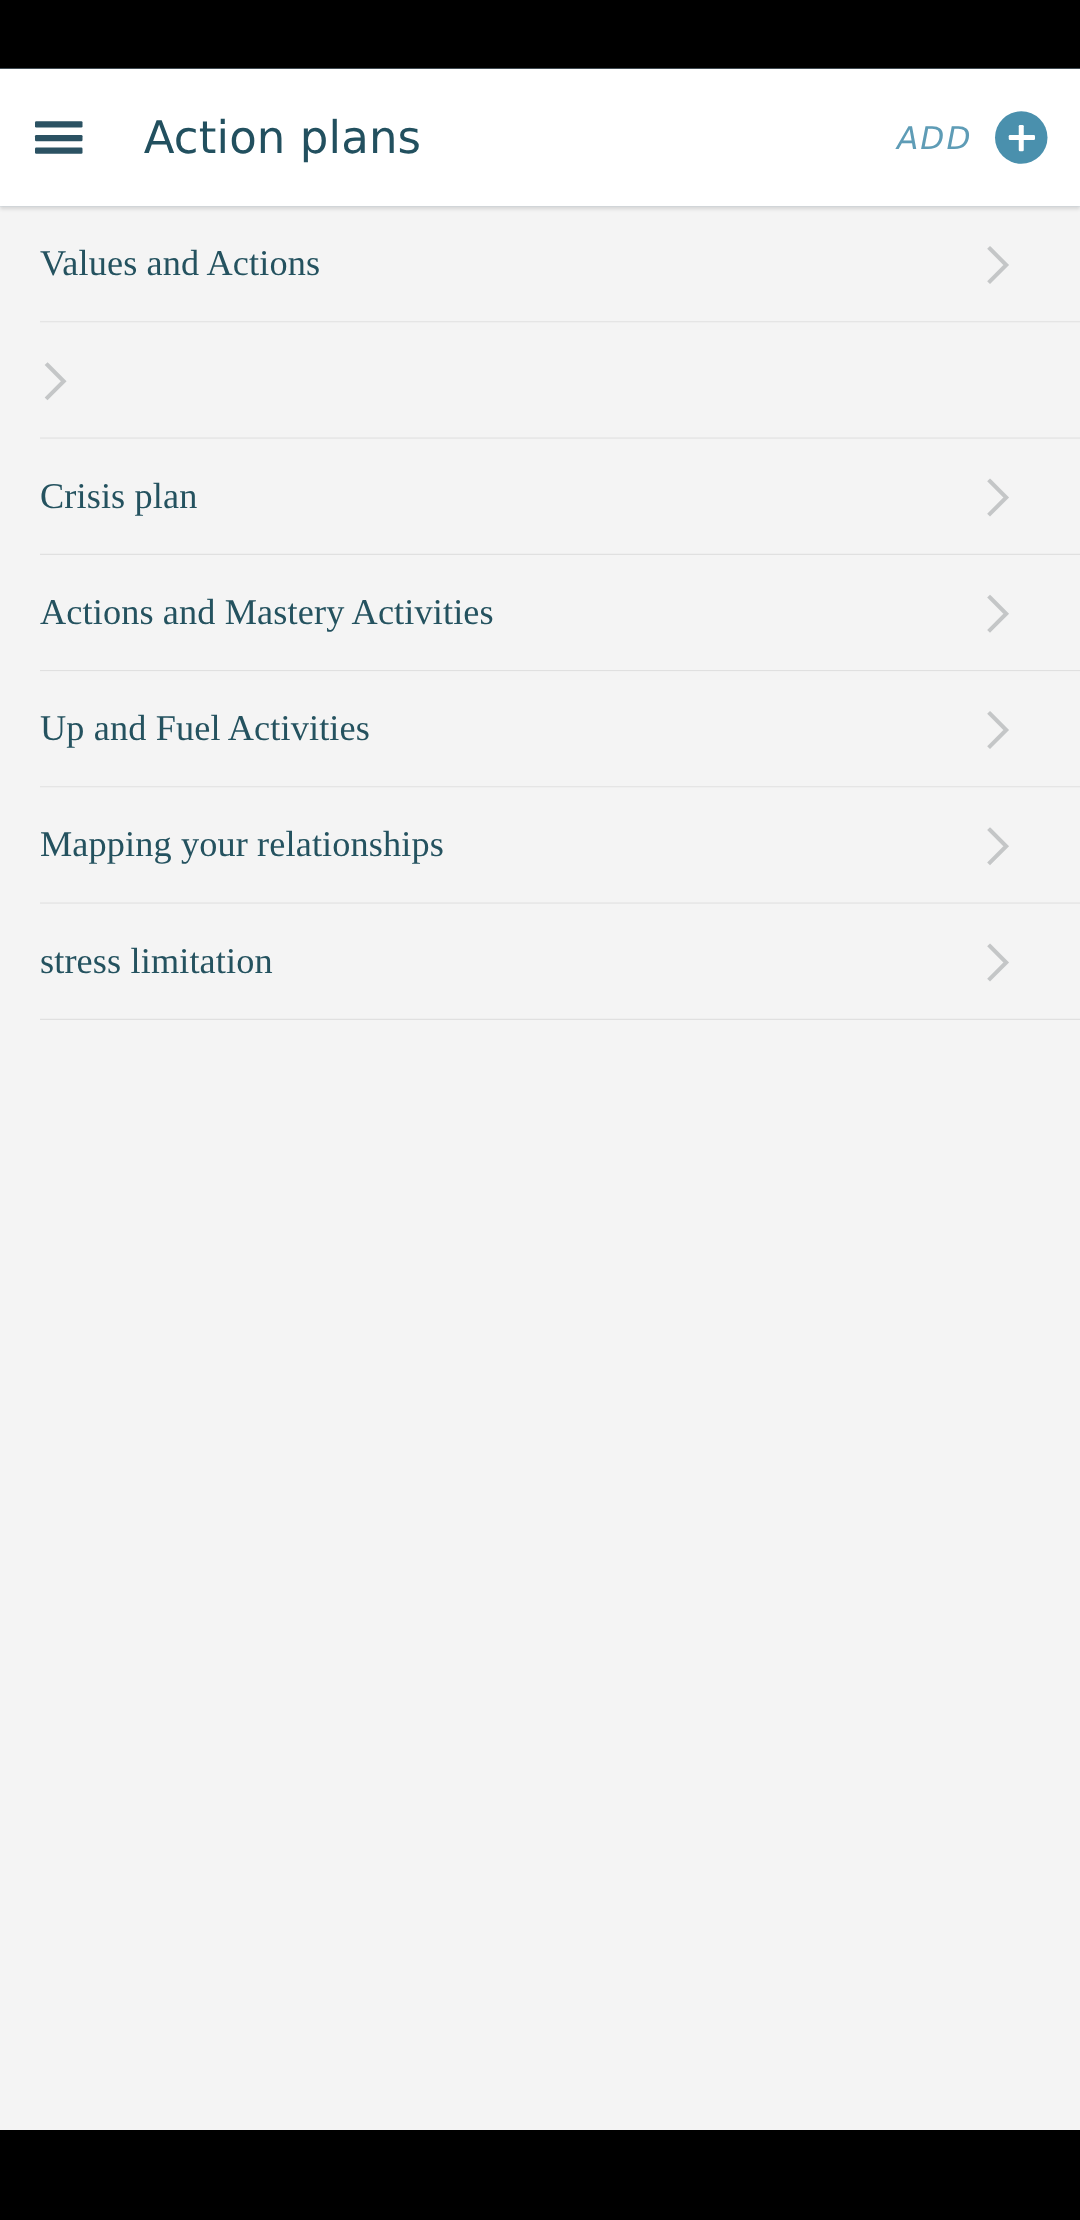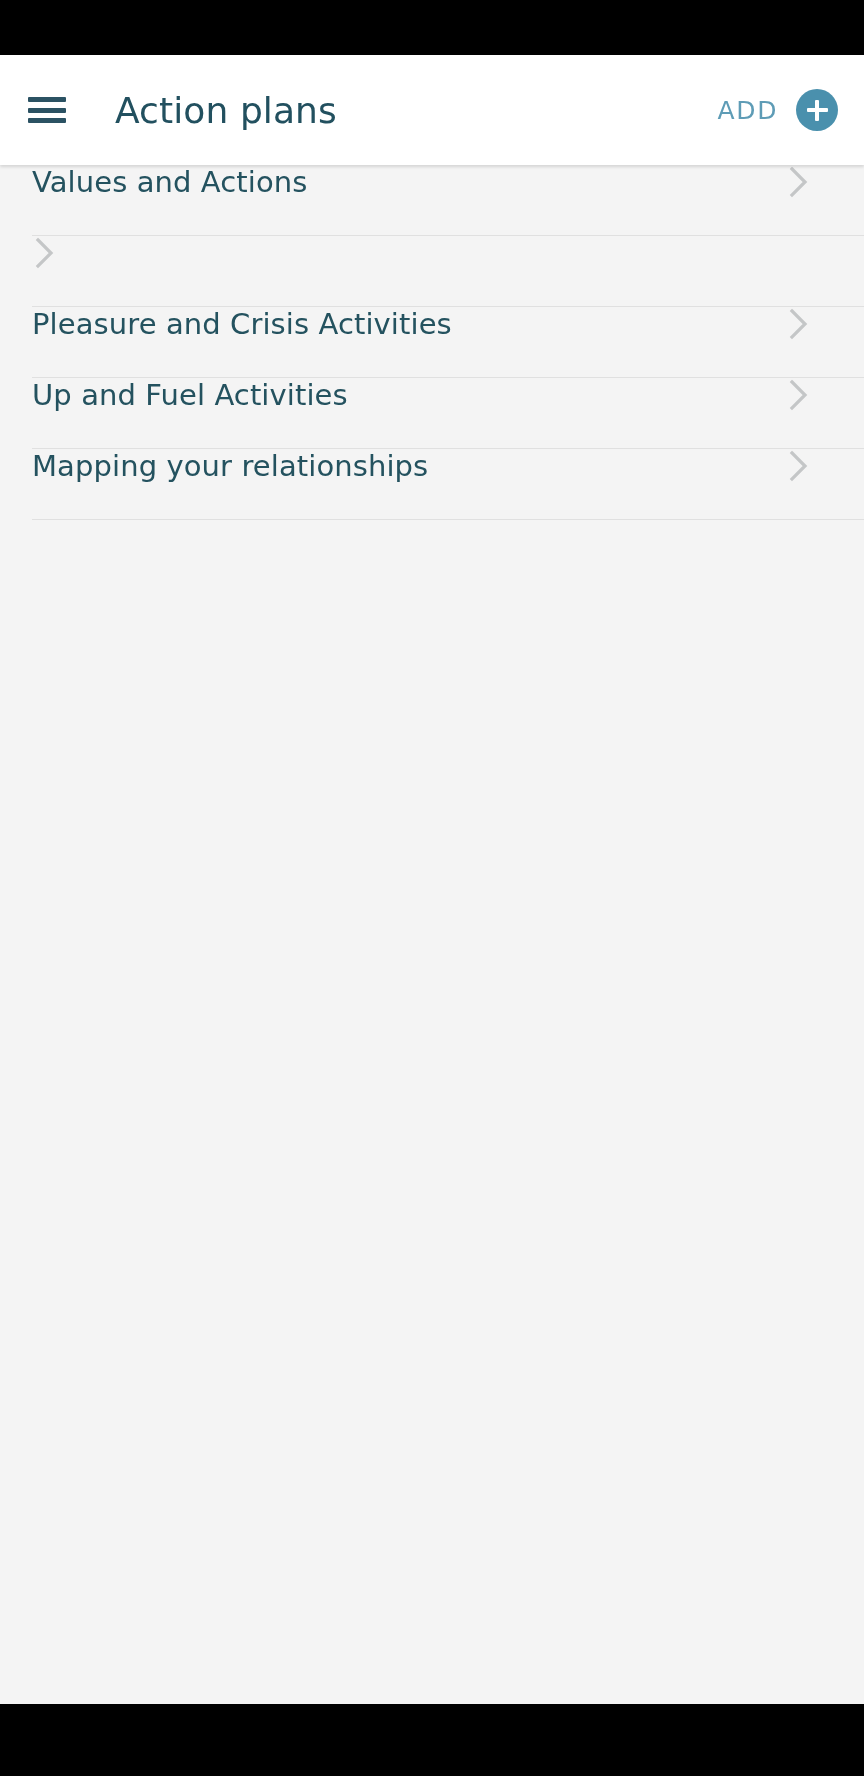--- a/index.html
+++ b/index.html
@@ -88,20 +88,21 @@
     align-items: center;
     gap: 18px;
     cursor: pointer;
     flex: 0 0 auto;
   }
   .add-label {
     font-size: 25px;
     letter-spacing: 1.6px;
     color: #5e9cb6;
     font-weight: 400;
+    font-style: italic;
   }
   .add-fab {
     width: 42px;
     height: 42px;
     border-radius: 50%;
     background: #4a90ad;
     position: relative;
     flex: 0 0 auto;
   }
   .add-fab::before,
@@ -130,26 +131,28 @@
     background: #f4f4f4;
     min-height: 0;
   }
   .list {
     display: flex;
     flex-direction: column;
     padding-top: 0;
   }
   .list-item {
     position: relative;
-    height: 71px;
-    display: flex;
+    height: 93px;
+    display: flex;
+    align-items: center;
     padding: 0 26px 0 32px;
     box-sizing: border-box;
     cursor: pointer;
     background: #f4f4f4;
+    font-family: Liberation Serif, serif;
   }
   .list-item::after {
     content: "";
     position: absolute;
     left: 32px;
     right: 0;
     bottom: 0;
     height: 1px;
     background: #e0e0e0;
   }
@@ -212,23 +215,31 @@
         </div>
 
         <div class="list-item">
           <span class="chevron">
             <svg width="22" height="34" viewBox="0 0 22 34" aria-hidden="true">
                 <polyline points="4,4 17,17 4,30" fill="none" stroke="#c4c6c7" stroke-width="3.2" stroke-linecap="square" stroke-linejoin="miter"></polyline>
               </svg>
           </span>
         </div>
 
-
-        <div class="list-item">
-          <span class="item-label">Pleasure and Crisis Activities</span>
+        <div class="list-item">
+          <span class="item-label">Crisis plan</span>
+          <span class="chevron">
+            <svg width="22" height="34" viewBox="0 0 22 34" aria-hidden="true">
+                <polyline points="4,4 17,17 4,30" fill="none" stroke="#c4c6c7" stroke-width="3.2" stroke-linecap="square" stroke-linejoin="miter"></polyline>
+              </svg>
+          </span>
+        </div>
+
+        <div class="list-item">
+          <span class="item-label">Actions and Mastery Activities</span>
           <span class="chevron">
             <svg width="22" height="34" viewBox="0 0 22 34" aria-hidden="true">
                 <polyline points="4,4 17,17 4,30" fill="none" stroke="#c4c6c7" stroke-width="3.2" stroke-linecap="square" stroke-linejoin="miter"></polyline>
               </svg>
           </span>
         </div>
 
         <div class="list-item">
           <span class="item-label">Up and Fuel Activities</span>
           <span class="chevron">
@@ -240,20 +251,28 @@
 
         <div class="list-item">
           <span class="item-label">Mapping your relationships</span>
           <span class="chevron">
             <svg width="22" height="34" viewBox="0 0 22 34" aria-hidden="true">
                 <polyline points="4,4 17,17 4,30" fill="none" stroke="#c4c6c7" stroke-width="3.2" stroke-linecap="square" stroke-linejoin="miter"></polyline>
               </svg>
           </span>
         </div>
 
+        <div class="list-item">
+          <span class="item-label">stress limitation</span>
+          <span class="chevron">
+            <svg width="22" height="34" viewBox="0 0 22 34" aria-hidden="true">
+                <polyline points="4,4 17,17 4,30" fill="none" stroke="#c4c6c7" stroke-width="3.2" stroke-linecap="square" stroke-linejoin="miter"></polyline>
+              </svg>
+          </span>
+        </div>
 
       </div>
     </div>
 
   </div>
 
   <div class="nav-bar-bottom"></div>
 
 </div>
 

